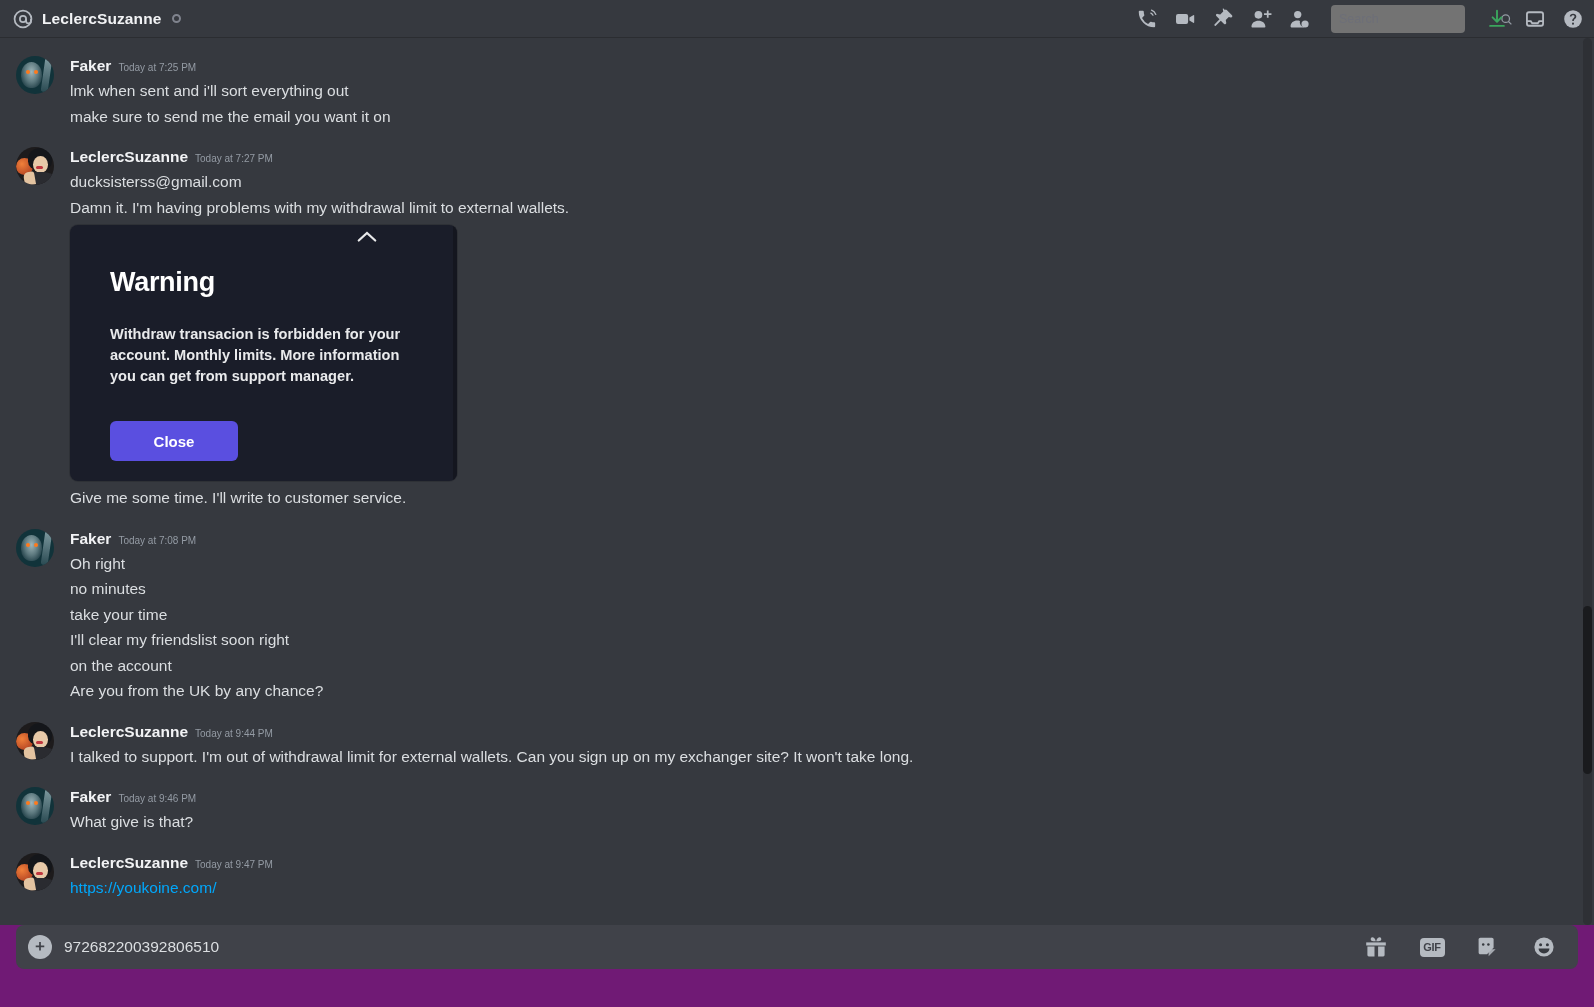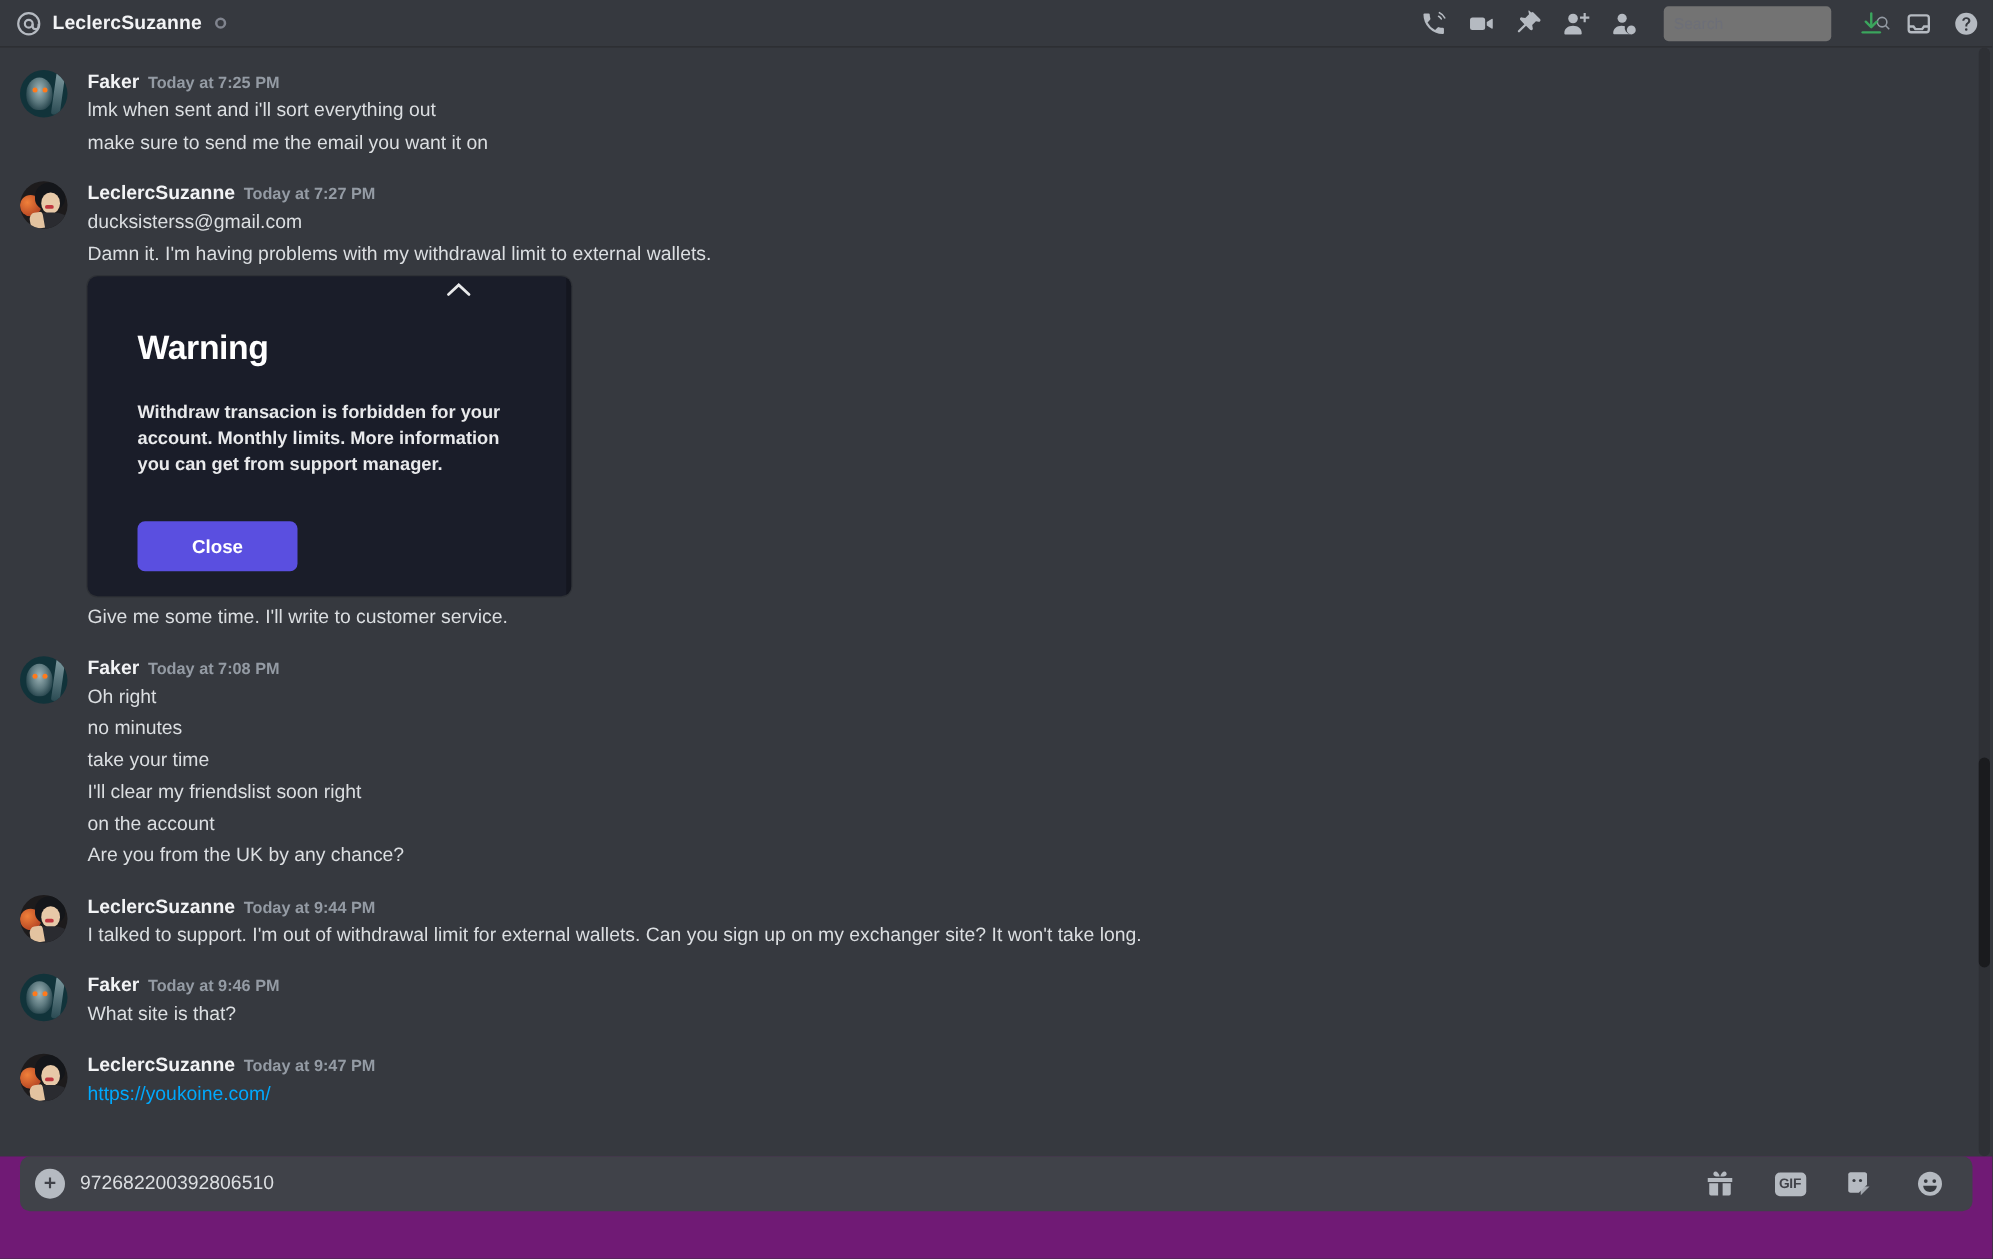--- a/index.html
+++ b/index.html
@@ -72,21 +72,21 @@
   .msg-group.has-head { margin-top: 17px; }
   .msg-row { display: flex; align-items: flex-start; position: relative; }
   .avatar {
     width: 38px; height: 38px; border-radius: 50%;
     flex: 0 0 38px; margin-right: 16px; margin-top: 1px;
     overflow: hidden; position: relative; background:#202225;
   }
   .msg-body { flex: 1 1 auto; min-width: 0; padding-top: 0; }
   .msg-head { display: flex; align-items: baseline; gap: 7px; line-height: 21px; }
   .author { font-size: 15.5px; font-weight: 700; color: #f2f3f5; }
-  .ts { font-size: 13px; color: #949ba4; font-weight: 700; }
+  .ts { font-size: 10px; color: #949ba4; font-weight: 400; }
   .line {
     font-size: 15.5px; line-height: 25.5px; color: #dbdee1;
     word-wrap: break-word; white-space: pre-wrap;
   }
   .line a { color: #00a8fc; text-decoration: none; }
   .cont-line { padding-left: 54px; }
 
   
   .embed-img {
     width: 387px; height: 256px;
@@ -438,21 +438,21 @@
             <span class="bar"></span>
               <span class="sk"></span>
               <span class="e1"></span>
               <span class="e2"></span>
           </div>
           <div class="msg-body">
             <div class="msg-head">
               <span class="author">Faker</span>
               <span class="ts">Today at 9:46 PM</span>
             </div>
-            <div class="line">What site is that?</div>
+            <div class="line">What give is that?</div>
           </div>
         </div>
       </div>
 
       <div class="msg-group has-head">
         <div class="msg-row">
           <div class="avatar av-suz">
             <span class="orb"></span>
               <span class="hair"></span>
               <span class="face"></span>

